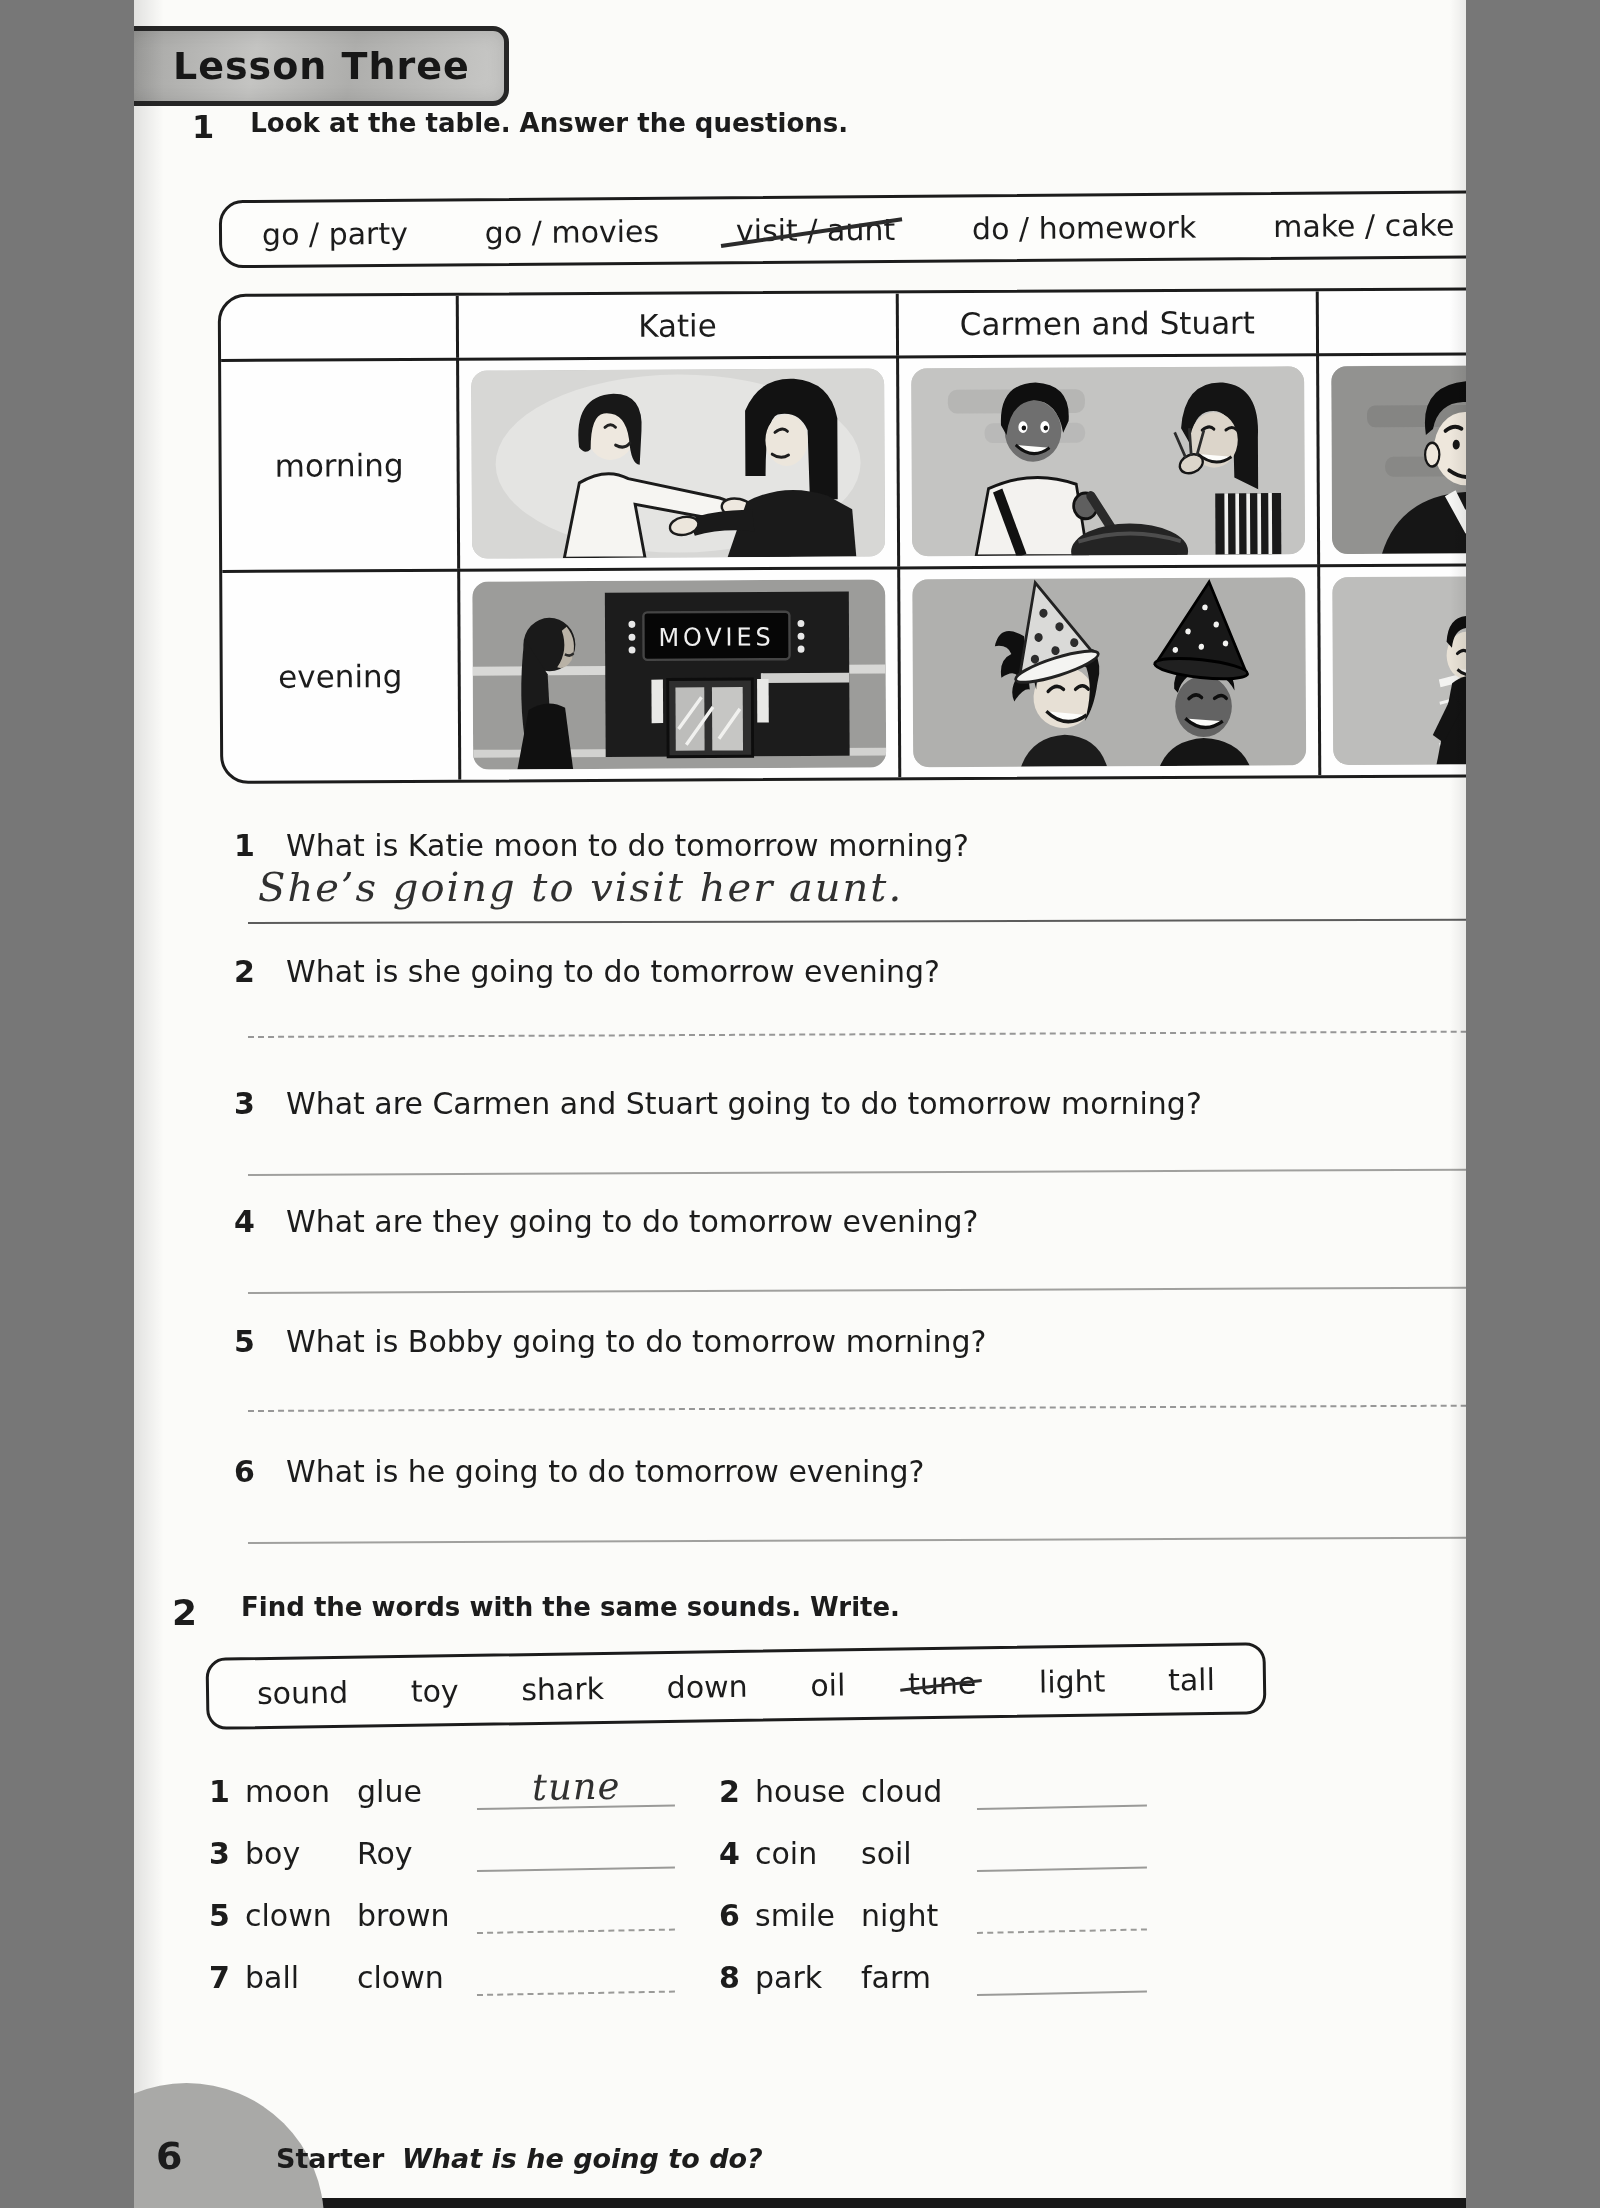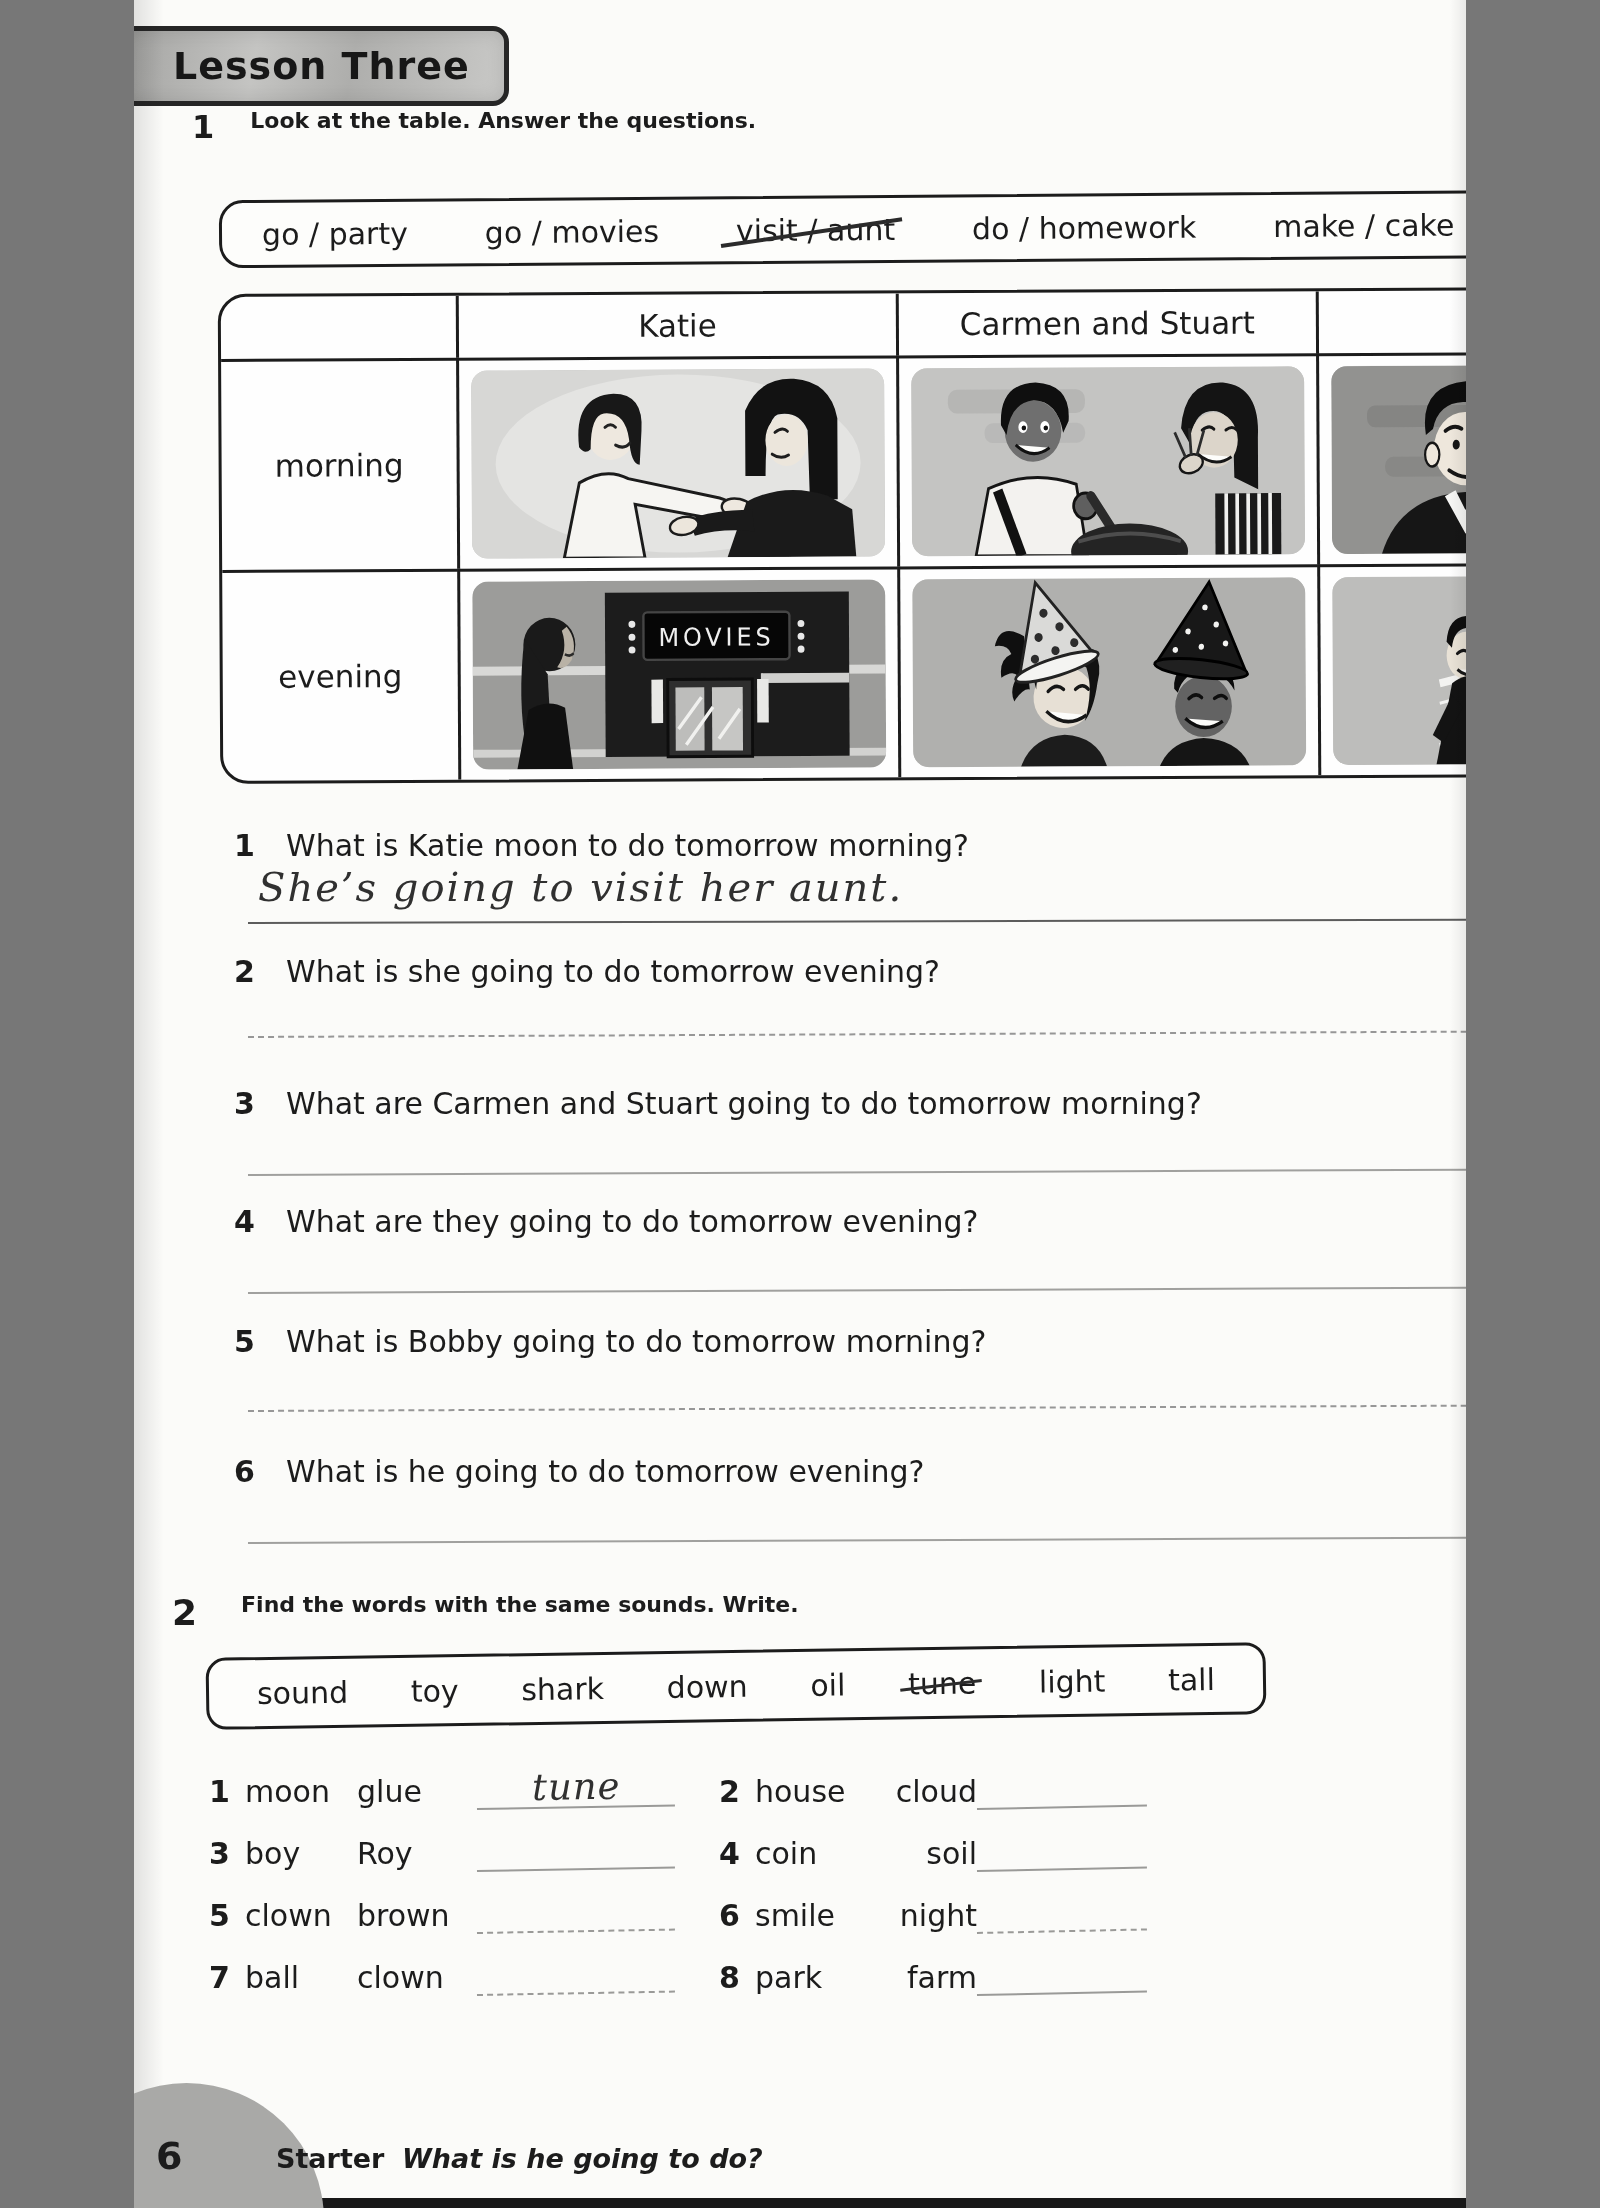--- a/index.html
+++ b/index.html
@@ -20,21 +20,21 @@
     display:flex;align-items:center;
     border:5px solid #262626;border-radius:16px;
     background:linear-gradient(100deg,#a3a3a1,#c4c4c2 35%,#aeaeac 60%,#c9c9c7);
     box-shadow:inset 0 0 18px rgba(0,0,0,.12);
   }
   .badge span{font-size:38px;font-weight:bold;letter-spacing:1px;color:#171717;}
 
   
   .ex-head{position:absolute;display:flex;font-weight:bold;}
   .ex-head .n{font-size:32px;}
-  .ex-head .t{font-size:22px;}
+  .ex-head .t{font-size:26px;}
   #ex1-head{top:108px;left:58px;gap:36px;}
   #ex2-head{top:1592px;left:38px;gap:44px;}
   #ex2-head .n{font-size:36px;}
 
   
   .wordbank{
     position:absolute;display:flex;align-items:center;justify-content:space-between;
     border:3.5px solid #1c1c1c;font-size:30px;background:#fdfdfb;
   }
   #wb1{top:194px;left:85px;width:1505px;height:62px;padding:0 40px;border-radius:24px;transform:rotate(-.45deg);}
@@ -70,21 +70,21 @@
   .hand{font-family:"DejaVu Serif","Liberation Serif",serif;font-style:italic;color:#303030;}
   .a1{position:absolute;left:24px;top:36px;font-size:40px;letter-spacing:2px;text-align:center;}
 
   
   .items{position:absolute;top:1766px;left:75px;width:1460px;height:260px;font-size:30px;}
   .item{position:absolute;display:flex;align-items:baseline;}
   .item .inum{font-weight:bold;width:36px;}
   .item .w1{width:112px;}
   .item .w2{width:120px;}
   .item.right .w1{width:106px;}
-  .item.right .w2{width:116px;text-align:right;}
+  .item.right .w2{width:116px;}
   .iline{position:relative;display:inline-block;width:198px;height:34px;
     border-bottom:2px solid #9a9a98;align-self:flex-end;margin-bottom:5px;
     transform:rotate(-1deg);transform-origin:left bottom;}
   .item.right .iline{width:170px;transform:rotate(-1.2deg);}
   .iline.dash{border-bottom-style:dashed;}
   .iline .hand{position:absolute;left:28%;bottom:-2px;font-size:37px;letter-spacing:1px;}
 
   
   .corner-circle{position:absolute;left:-85px;bottom:-150px;width:275px;height:275px;
     border-radius:50%;background:#a9a9a7;z-index:42;}

